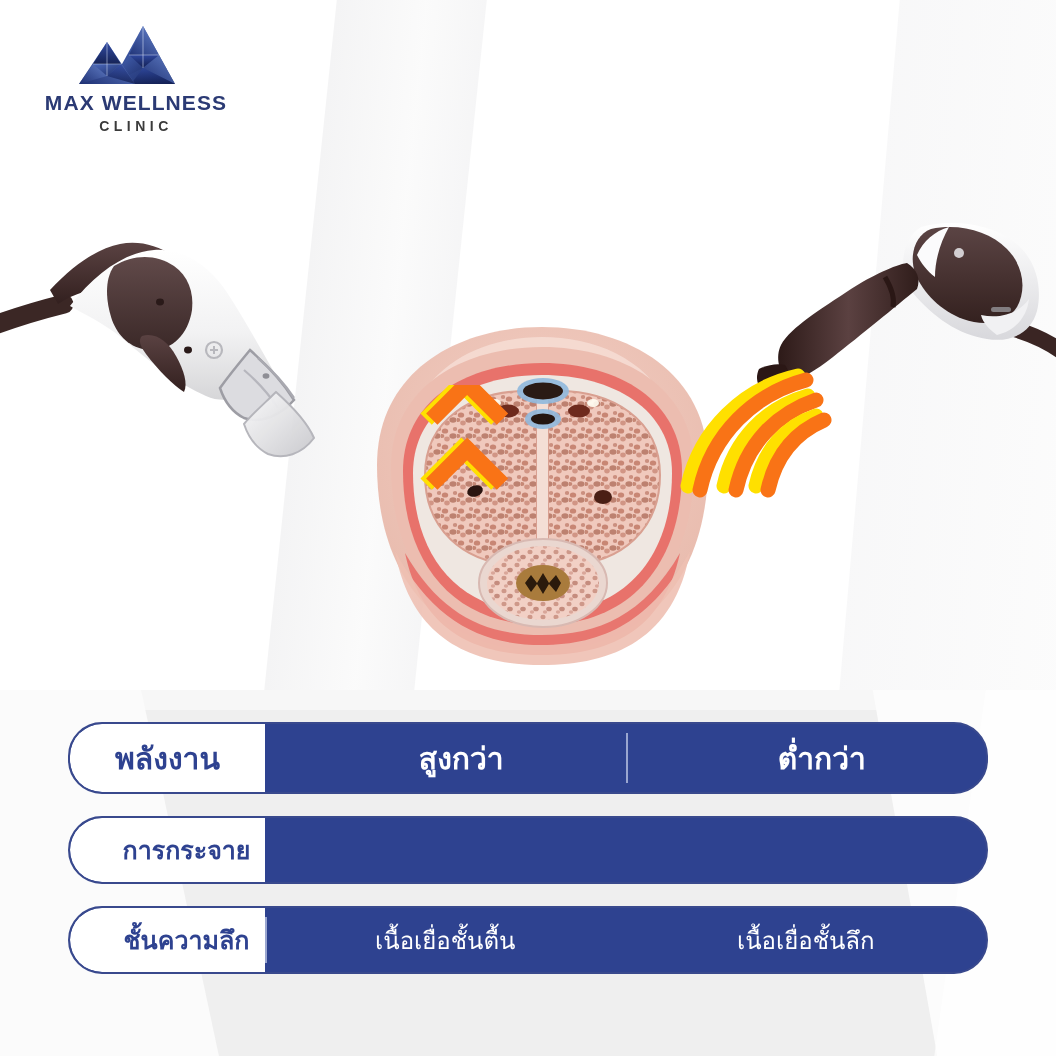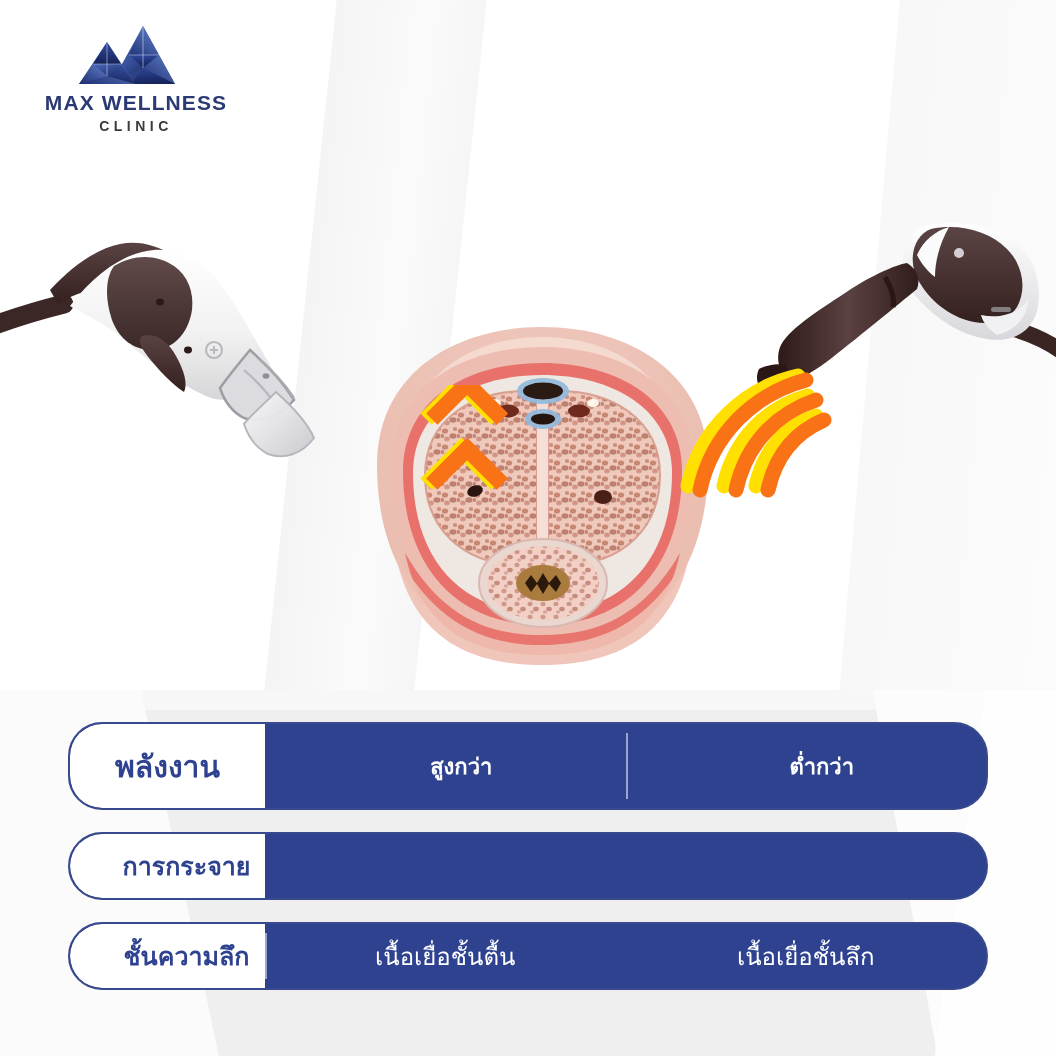--- a/index.html
+++ b/index.html
@@ -156,23 +156,23 @@
     color:#ffffff;
     position:relative;
     box-sizing:border-box;
   }
   .row .val-cell.second::before {
     content:"";
     position:absolute; left:0; top:9px; bottom:9px;
     width:2px; background:#9aa6d0;
   }
   
-  .row.r1 { height:88px; }
+  .row.r1 { height:72px; }
   .row.r1 .label-cell { font-size:30px; font-weight:bold; }
-  .row.r1 .val-cell   { font-size:22px; font-weight:bold;padding-left:32px; }
+  .row.r1 .val-cell   { font-size:30px; font-weight:bold;padding-left:32px; }
   .row.r2 .label-cell, .row.r3 .label-cell { font-size:25px; font-weight:bold;padding-left:38px; }
   .row.r2 .val-cell,  .row.r3 .val-cell   { font-size:24px; font-weight:normal; }
 </style>
 </head>
 <body>
 
 <div id="poster">
 
   <div class="bg-layer">
     <div class="bg-diag-a"></div>

